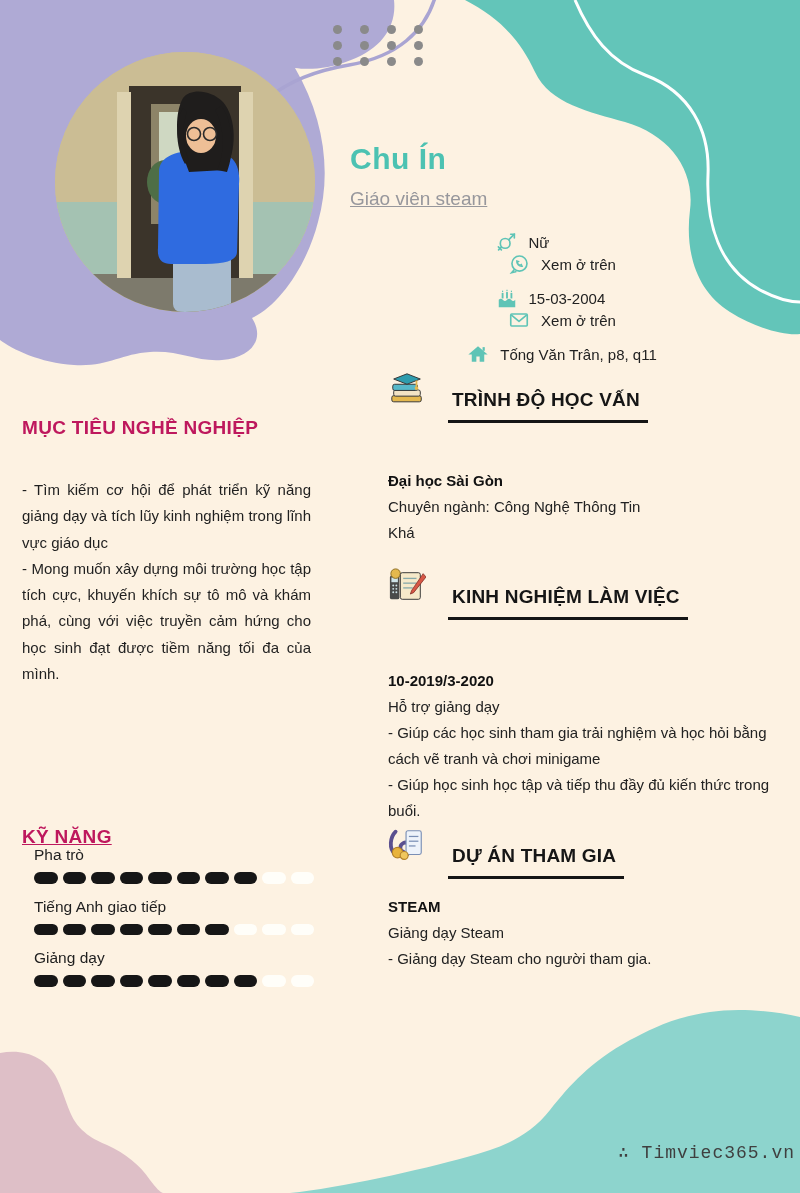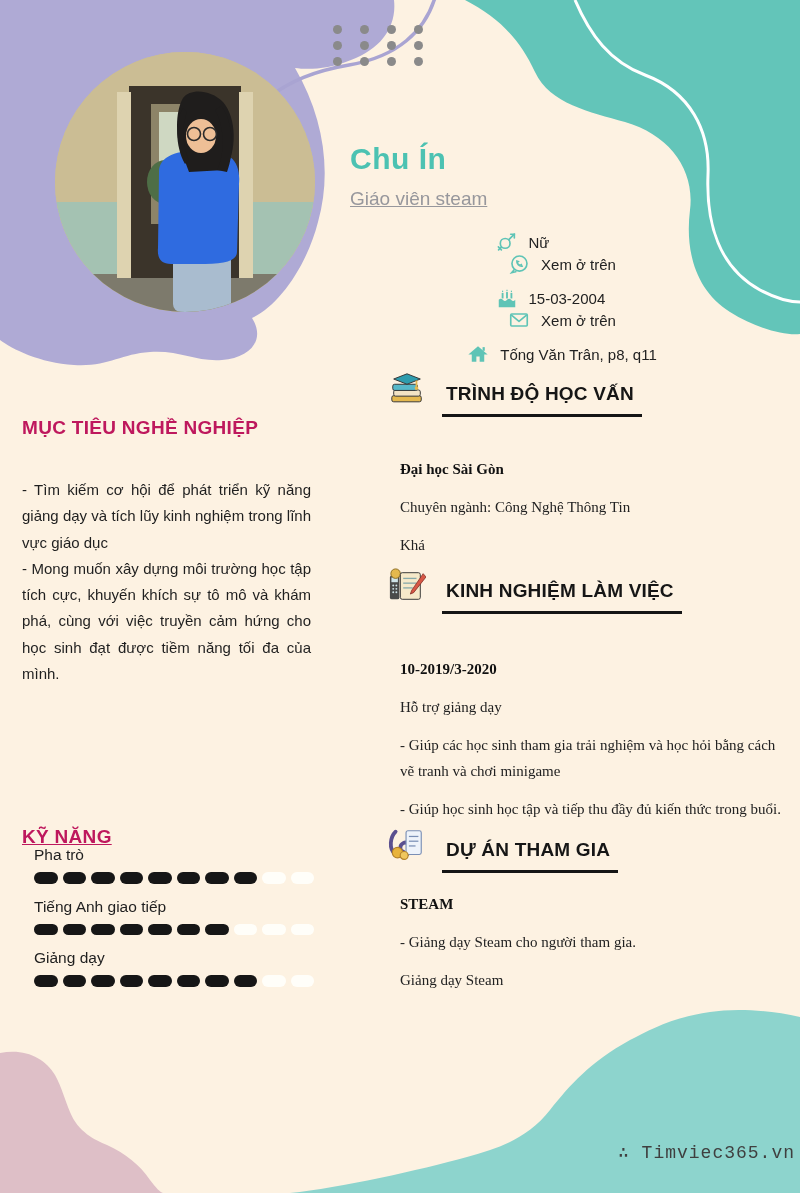--- a/index.html
+++ b/index.html
@@ -47,24 +47,24 @@
   .pill{width:23.5px;height:11.5px;border-radius:7px;background:#fffef9;}
   .pill.filled{background:#161616;}
 
   
   .rsec{position:absolute;left:388px;width:406px;}
   #education-section{top:370px;}
   #experience-section{top:567px;}
   #projects-section{top:826px;}
   .sec-head{display:flex;align-items:flex-start;gap:10px;}
   .sec-icon{width:38px;height:38px;flex:none;}
-  .sec-title{font-size:19px;font-weight:700;color:#161616;margin:6px;padding:7px 8px 9px 4px;
+  .sec-title{font-size:19px;font-weight:700;color:#161616;margin:12px;padding:7px 8px 9px 4px;
              border-bottom:3px solid #151515;letter-spacing:.2px;white-space:nowrap;}
   .sec-body{font-size:15px;line-height:26px;color:#222;}
-  .sec-body p{margin:12px;font-family:Liberation Serif, serif;}
+  .sec-body p{margin:0;}
   .sec-body .b{font-weight:700;color:#111;}
   #education-section .sec-body{margin-top:33px;}
   #experience-section .sec-body{margin-top:36px;}
   #projects-section .sec-body{margin-top:3px;}
 
   
   .watermark{right:5px;top:1141px;font-family:Liberation Mono, monospace;font-size:18px;color:#3f3f3f;letter-spacing:1px;}
 </style>
 </head>
 <body>
@@ -300,18 +300,18 @@
       <line x1="22" y1="11" x2="32" y2="11" stroke="#7a8fb5" stroke-width="1.3"></line>
       <line x1="22" y1="16" x2="32" y2="16" stroke="#7a8fb5" stroke-width="1.3"></line>
       <line x1="22" y1="21" x2="29" y2="21" stroke="#7a8fb5" stroke-width="1.3"></line>
       <circle cx="10" cy="28" r="5.5" fill="#e8b33c" stroke="#b5832a" stroke-width="1.2"></circle>
       <circle cx="17" cy="31" r="4.2" fill="#f0c75e" stroke="#b5832a" stroke-width="1.2"></circle>
     </svg>
     <h2 class="sec-title">DỰ ÁN THAM GIA</h2>
   </div>
   <div class="sec-body">
     <p class="b">STEAM</p>
+    <p>Giảng dạy Steam</p>
     <p>- Giảng dạy Steam cho người tham gia.</p>
-    <p>Giảng dạy Steam</p>
   </div>
 </section>
 
 <div class="watermark abs">∴ Timviec365.vn</div>
 
 </body></html>

